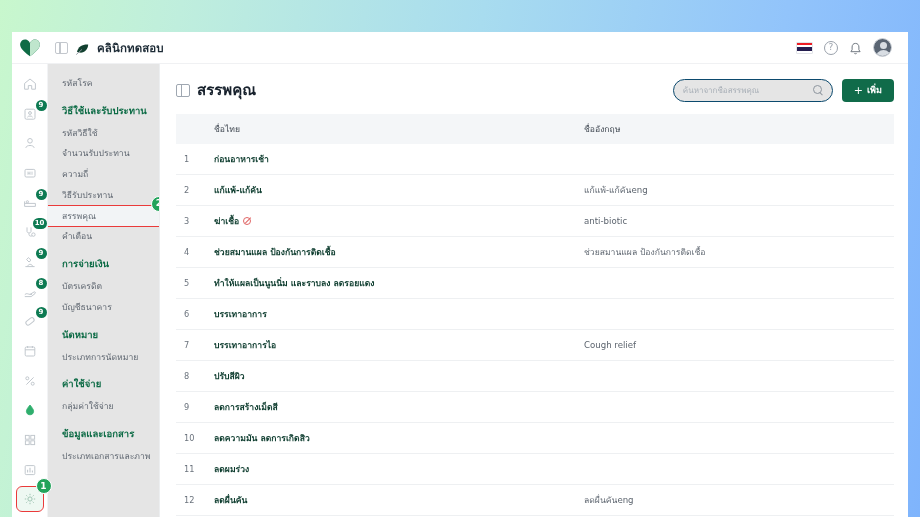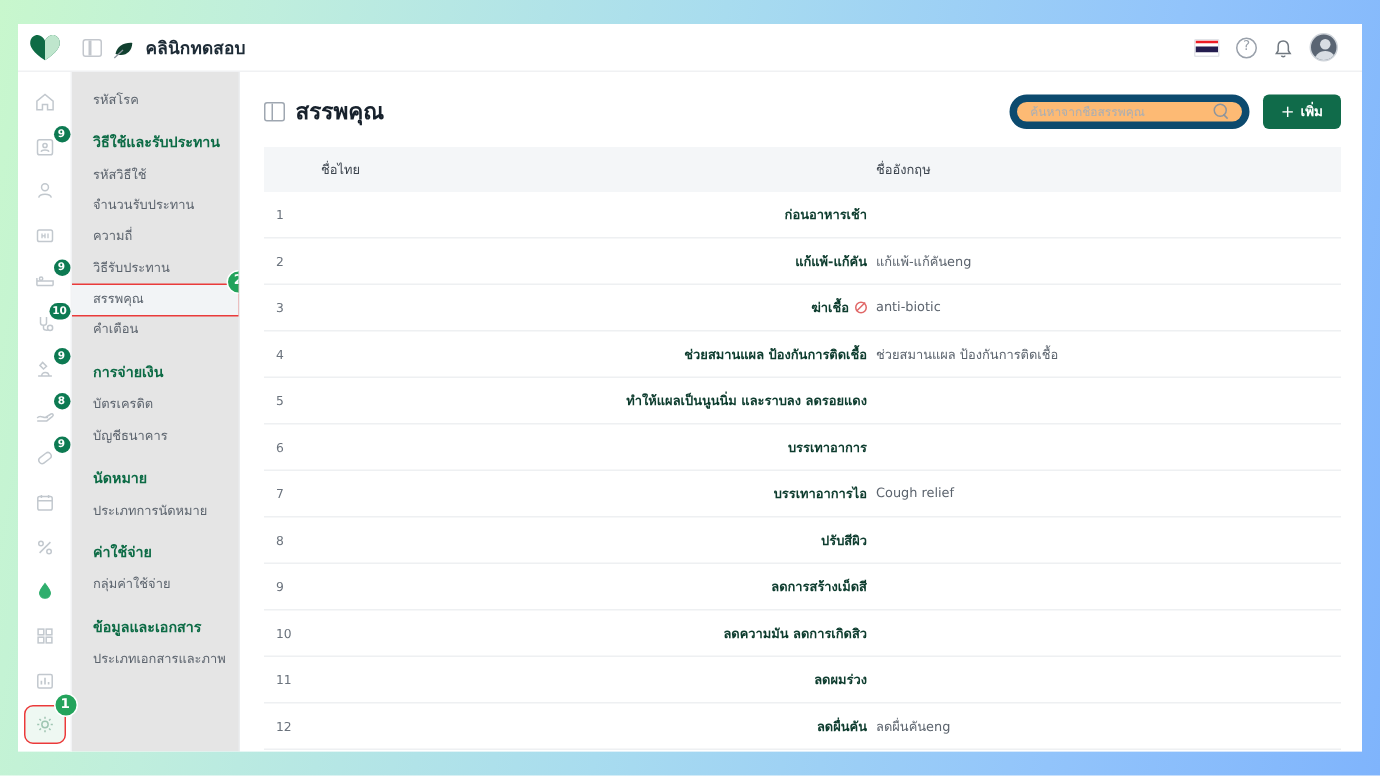--- a/index.html
+++ b/index.html
@@ -9,21 +9,21 @@
     overflow: hidden;
   }
   body {
     background: linear-gradient(100deg, #c8f7cd 0%, #bfeedd 18%, #a8dcef 48%, #92c4fb 78%, #7fb4fc 100%);
     position: relative;
   }
 
   
   .app-window {
     position: absolute;
-    left: 12px; top: 16px;
+    left: 12px; top: 32px;
     width: 896px; height: 485px;
     background: #ffffff;
     overflow: hidden;
     display: flex;
     flex-direction: column;
   }
 
   
   .topbar {
     height: 32px;
@@ -218,25 +218,25 @@
     font-size: 15px;
     font-weight: bold;
     color: #17212c;
   }
   .head-right {
     margin-left: auto;
     display: flex; align-items: center; gap: 9px;
   }
   .search-box {
     width: 160px; height: 23px;
-    border: 5px solid #0c4a6e;
+    border: 1px solid #0c4a6e;
     border-radius: 12px;
     display: flex; align-items: center;
     padding: 0 9px;
-    background: #fdba74;
+    background: #e5e5e5;
   }
   .search-box input {
     flex: 1; border: none; outline: none;
     font-size: 8px;
     color: #4c545e;
     font-family: "DejaVu Sans", "Liberation Sans", sans-serif;
     background: transparent;
     min-width: 0;
   }
   .search-box input::placeholder { color: #a7aeb6; }
@@ -288,21 +288,21 @@
   tbody td {
     font-size: 8.6px;
     padding: 8px 0;
     border-bottom: 1px solid #eef0f2;
     height: 24px;
     white-space: nowrap;
     overflow: hidden;
     text-overflow: ellipsis;
   }
   tbody td.col-idx { color: #6b737d; font-size: 8.2px; padding-left: 8px; }
-  tbody td.col-th  { color: #0d3c2e; font-weight: bold; padding-left: 6px; text-align: right; }
+  tbody td.col-th  { color: #0d3c2e; font-weight: bold; padding-left: 6px; }
   tbody td.col-en  { color: #5c646e; padding-left: 6px; }
   .no-entry {
     display: inline-block;
     width: 8px; height: 8px;
     border: 1.2px solid #e06767;
     border-radius: 50%;
     position: relative;
     margin-left: 4px;
     vertical-align: -1px;
   }

